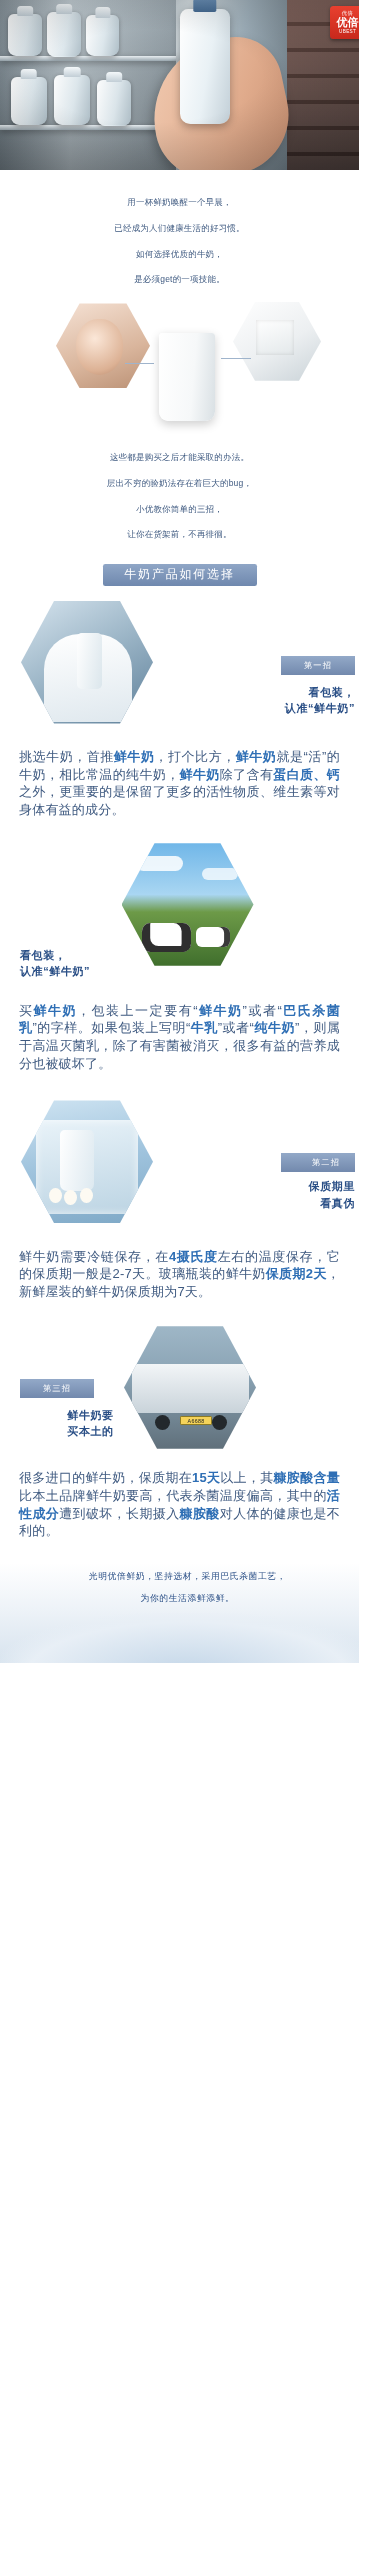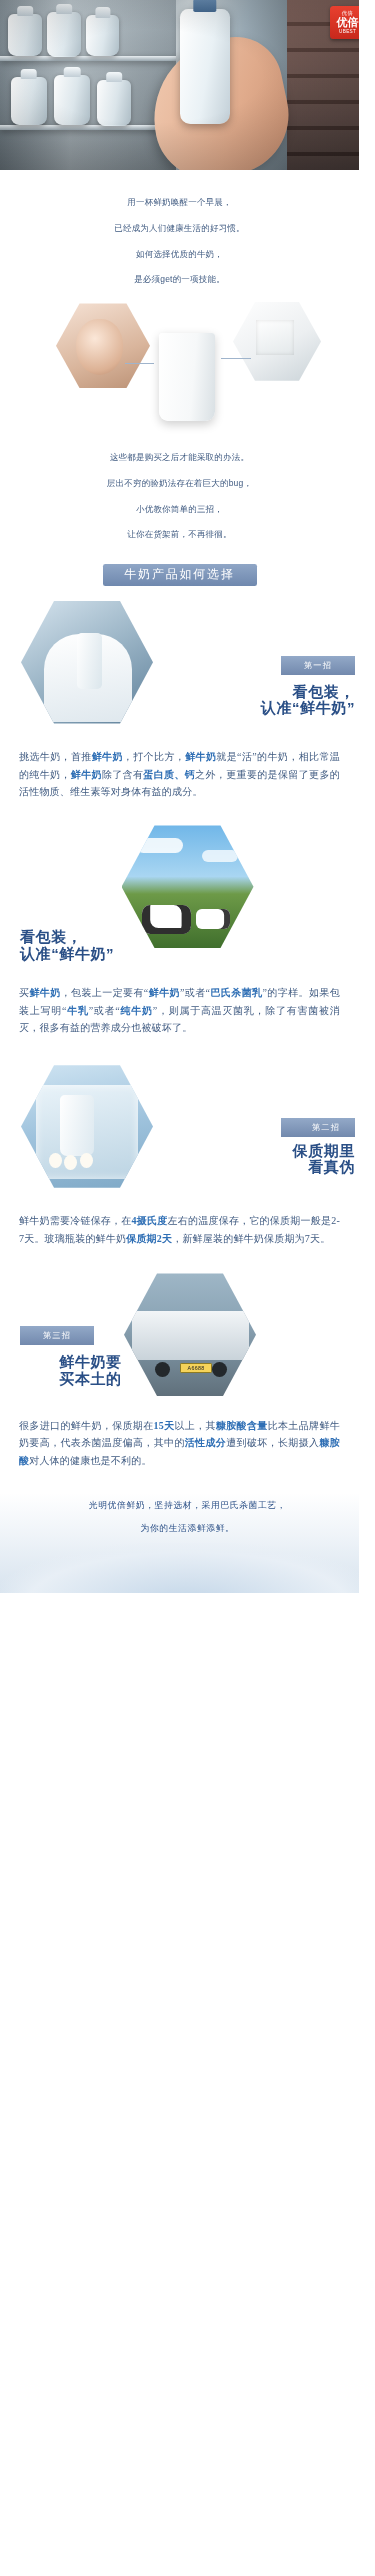--- a/index.html
+++ b/index.html
@@ -240,35 +240,34 @@
   
   .badge {
     position: absolute;
     width: 74px; height: 19px;
     display:flex; align-items:center; justify-content:center;
     background: linear-gradient(180deg,#93a9c8,#7289ad);
     color:#fff; font-size:8.2px; letter-spacing:1.2px;
   }
   .step-head {
     position: absolute;
-    color:#2a4f86; font-weight:bold; font-size:15px; line-height:16.4px;
+    color:#2a4f86; font-weight:bold; font-size:11px; line-height:16.4px;
     letter-spacing:0.6px;
   }
   .step-head.right { text-align:right; }
   .step-head.left  { text-align:left; }
 
   .body-text {
     color:#3f5a80;
-    font-size:10px;
+    font-size:13px;
     line-height: 17.6px;
     letter-spacing:0.2px;
     padding: 0 19px;
     margin-top: 9.4px;
     text-align: justify;
-    font-family: Liberation Serif, serif;
   }
   .hl-b { color:#2f6fb5; font-weight:bold; }
 
   
   .footer {
     margin-top: 23.4px;
     width:375px; height: 100px;
     position: relative;
     background: linear-gradient(180deg,#ffffff 0%, #eef3f8 45%, #d7e3ee 100%);
     text-align:center;

